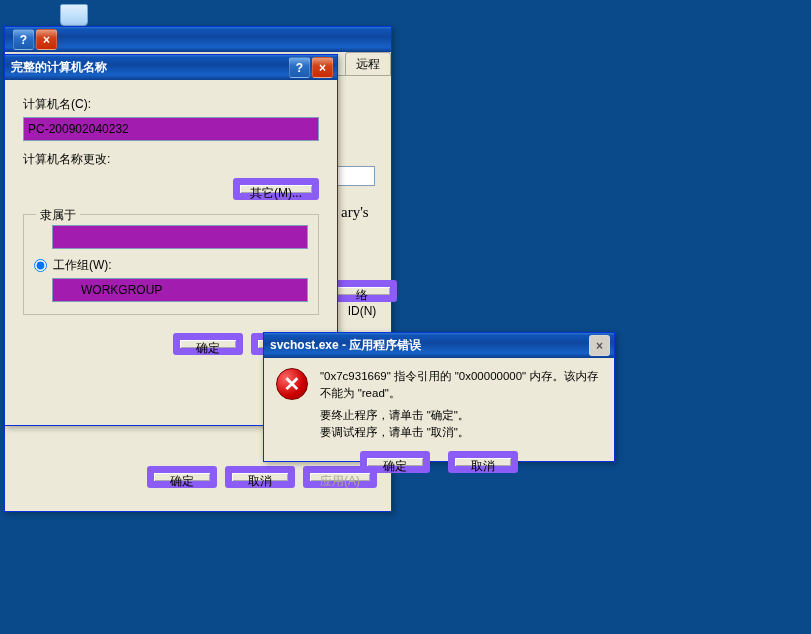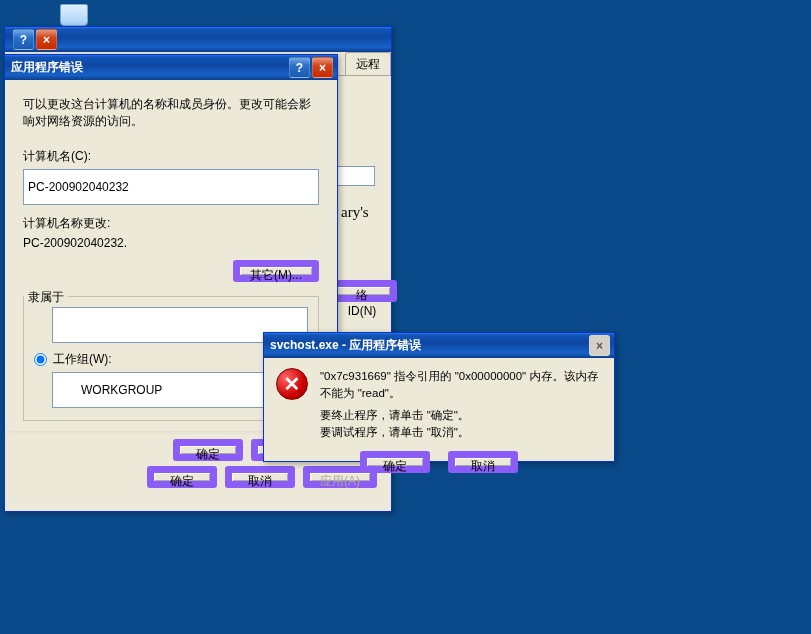--- a/index.html
+++ b/index.html
@@ -51,34 +51,34 @@
     background: #ece9d8;
     border: 7px solid #8b5cf6;
     border-radius: 3px;
     padding: 0 10px;
     font-size: 12px;
     cursor: pointer;
     box-shadow: inset 1px 1px 0 #fff, inset -1px -1px 0 #aaa;
   }
   .xp-btn:disabled { color: #aca899; }
   .xp-input {
-    width: 100%; height: 36px;
+    width: 100%; height: 24px;
     border: 1px solid #7f9db9;
-    background: #ffffff;
+    background: #a21caf;
     padding: 2px 4px;
     font-size: 12px;
   }
   .group-box {
     border: 1px solid #c0c0b0;
     padding: 10px 10px 12px 10px;
     margin-top: 14px;
     position: relative;
   }
   .group-box > .legend {
-    position: absolute; top: -8px; left: 0;
+    position: absolute; top: -8px; left: 12px;
     background: #ece9d8;
     padding: 0 4px;
   }
   .radio-row {
     display: flex; align-items: center; gap: 6px;
     margin: 4px 0;
   }
   .radio-row input[type=radio] { margin: 0; }
   
   #win-sysprops { left: 4px; top: 26px; width: 388px; height: 486px; }
@@ -181,33 +181,31 @@
   </div>
   <div class="btn-row">
     <button class="xp-btn">确定</button>
     <button class="xp-btn">取消</button>
     <button class="xp-btn" disabled="">应用(A)</button>
   </div>
 </div>
 
 <div class="xp-window" id="win-rename">
   <div class="xp-titlebar">
-    <span class="title-text">应用程序错误</span>
+    <span class="title-text">完整的计算机名称</span>
     <div class="xp-titlebtn blue">?</div>
     <div class="xp-titlebtn">×</div>
   </div>
   <div class="xp-body">
-    <div style="margin-bottom:18px;">可以更改这台计算机的名称和成员身份。更改可能会影响对网络资源的访问。</div>
 
     <span class="label">计算机名(C):</span>
     <input class="xp-input" value="PC-200902040232" style="">
 
     <div class="spacer"></div>
     <span class="label">计算机名称更改:</span>
-    <div>PC-200902040232.</div>
 
     <div style="text-align:right; margin-top:10px;">
       <button class="xp-btn">其它(M)...</button>
     </div>
 
     <div class="group-box">
       <span class="legend">隶属于</span>
       <input class="xp-input" style="margin-left: 18px; width: calc(100% - 18px);" disabled="" value="">
       <div class="radio-row" style="margin-top:8px;">
         <input type="radio" name="member" checked="" style="">

